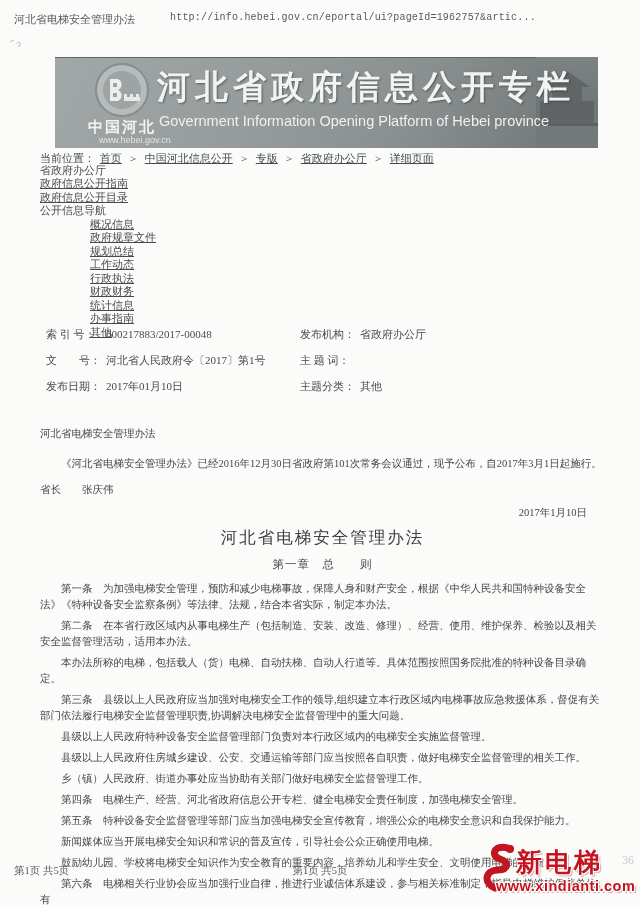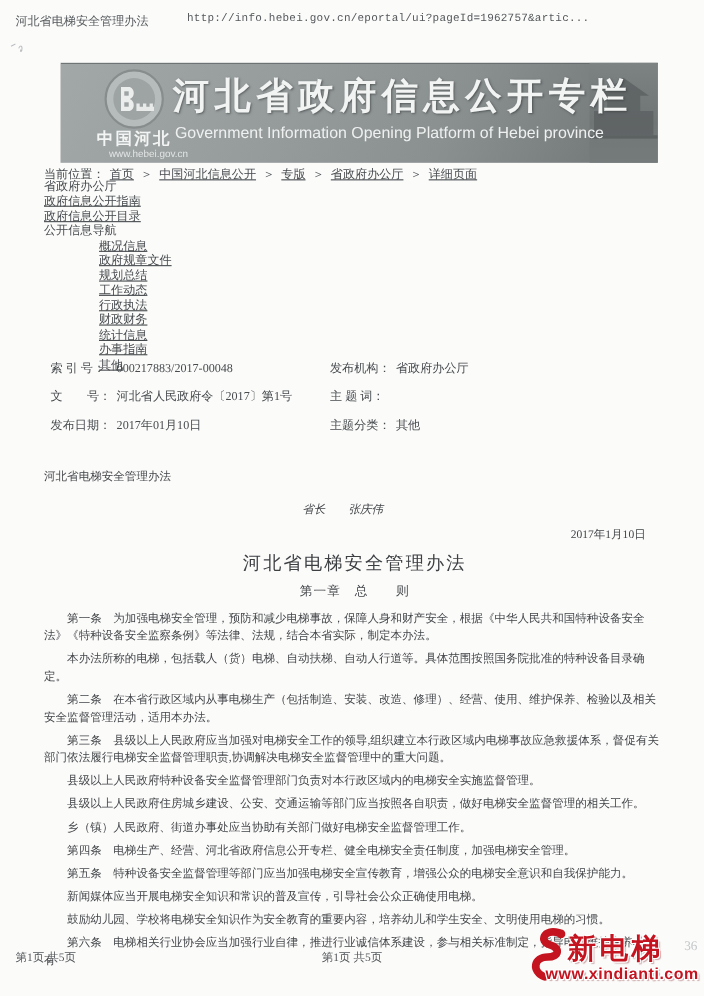--- a/index.html
+++ b/index.html
@@ -38,21 +38,21 @@
   
   .meta{position:absolute;top:327px;left:46px;width:556px;font-size:11px;color:#474b4e;}
   .meta-grid{display:grid;grid-template-columns:254px 1fr;row-gap:11px;}
   .meta .lab{display:inline-block;min-width:60px;}
   
   .docbody{position:absolute;top:426px;left:40px;width:565px;font-size:10.5px;line-height:16px;color:#44474a;}
   .docbody p{margin:0 0 5px;}
   .indent{text-indent:2em;}
   .doc-heading{margin-bottom:14px !important;}
   .preamble{margin-bottom:10px !important;}
-  .sig{text-align:center;padding-right:22px;margin-bottom:7px !important;font-style:italic;}
+  .sig{text-align:left;padding-right:22px;margin-bottom:7px !important;}
   .sig-date{text-align:right;padding-right:18px;margin-bottom:9px !important;}
   .doc-title{text-align:center;font-size:16.5px;letter-spacing:2px;color:#3d4043;margin:2px 0 10px !important;}
   .chapter{text-align:center;font-size:11.5px;letter-spacing:1px;margin-bottom:9px !important;}
   
   .footer-left{position:absolute;left:14px;top:864px;font-size:10.5px;color:#55595c;}
   .footer-center{position:absolute;left:0;right:0;top:864px;text-align:center;font-size:10.5px;color:#55595c;}
   
   .watermark{position:absolute;right:2px;bottom:4px;width:160px;height:58px;}
   .wm-faded{position:absolute;right:4px;top:10px;font-size:12px;color:#c3c7c8;}
   .wm-fig{position:absolute;left:0;top:0;}
@@ -130,27 +130,28 @@
     <div><span class="lab">文　　号：</span><span>河北省人民政府令〔2017〕第1号</span></div>
     <div><span class="lab">主 题 词：</span><span></span></div>
     <div><span class="lab">发布日期：</span><span>2017年01月10日</span></div>
     <div><span class="lab">主题分类：</span><span>其他</span></div>
     <div></div>
   </div>
 </div>
 
 <div class="docbody">
   <p class="doc-heading">河北省电梯安全管理办法</p>
+  <p class="indent preamble">《河北省电梯安全管理办法》已经2016年12月30日省政府第101次常务会议通过，现予公布，自2017年3月1日起施行。</p>
   <p class="sig">省长　　张庆伟</p>
   <p class="sig-date">2017年1月10日</p>
   <p class="doc-title">河北省电梯安全管理办法</p>
   <p class="chapter">第一章　总　　则</p>
   <p class="indent">第一条　为加强电梯安全管理，预防和减少电梯事故，保障人身和财产安全，根据《中华人民共和国特种设备安全法》《特种设备安全监察条例》等法律、法规，结合本省实际，制定本办法。</p>
+  <p class="indent">第二条　在本省行政区域内从事电梯生产（包括制造、安装、改造、修理）、经营、使用、维护保养、检验以及相关安全监督管理活动，适用本办法。</p>
   <p class="indent">本办法所称的电梯，包括载人（货）电梯、自动扶梯、自动人行道等。具体范围按照国务院批准的特种设备目录确定。</p>
-  <p class="indent">第二条　在本省行政区域内从事电梯生产（包括制造、安装、改造、修理）、经营、使用、维护保养、检验以及相关安全监督管理活动，适用本办法。</p>
   <p class="indent">第三条　县级以上人民政府应当加强对电梯安全工作的领导,组织建立本行政区域内电梯事故应急救援体系，督促有关部门依法履行电梯安全监督管理职责,协调解决电梯安全监督管理中的重大问题。</p>
   <p class="indent">县级以上人民政府特种设备安全监督管理部门负责对本行政区域内的电梯安全实施监督管理。</p>
   <p class="indent">县级以上人民政府住房城乡建设、公安、交通运输等部门应当按照各自职责，做好电梯安全监督管理的相关工作。</p>
   <p class="indent">乡（镇）人民政府、街道办事处应当协助有关部门做好电梯安全监督管理工作。</p>
   <p class="indent">第四条　电梯生产、经营、河北省政府信息公开专栏、健全电梯安全责任制度，加强电梯安全管理。</p>
   <p class="indent">第五条　特种设备安全监督管理等部门应当加强电梯安全宣传教育，增强公众的电梯安全意识和自我保护能力。</p>
   <p class="indent">新闻媒体应当开展电梯安全知识和常识的普及宣传，引导社会公众正确使用电梯。</p>
   <p class="indent">鼓励幼儿园、学校将电梯安全知识作为安全教育的重要内容，培养幼儿和学生安全、文明使用电梯的习惯。</p>
   <p class="indent">第六条　电梯相关行业协会应当加强行业自律，推进行业诚信体系建设，参与相关标准制定，指导电梯维护保养单位有</p>
 </div>

